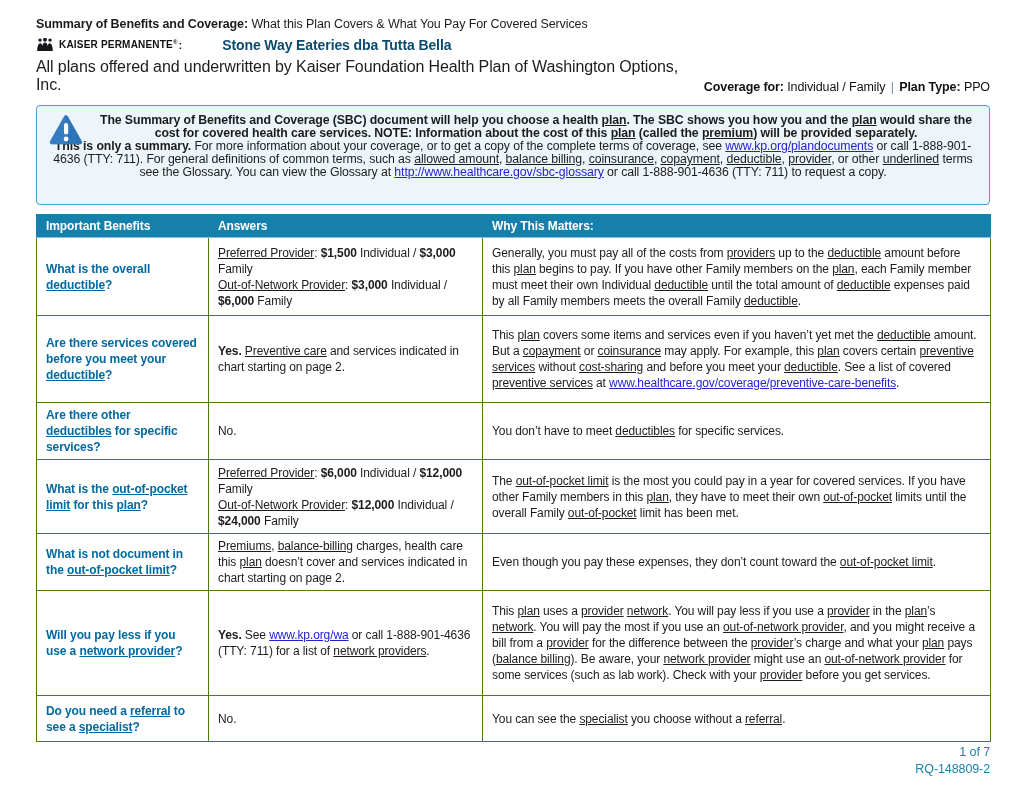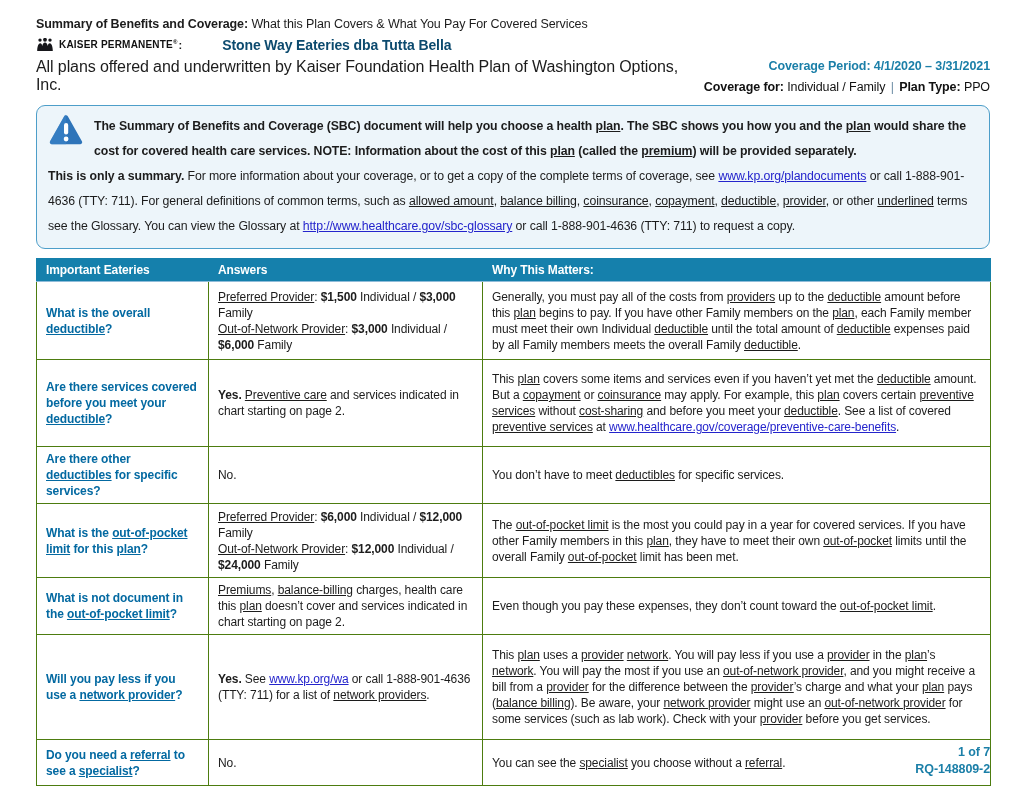--- a/index.html
+++ b/index.html
@@ -28,25 +28,26 @@
   .coverage-period { color:#1B7FA8; font-weight:bold; }
   .coverage-for { margin-top:7px; color:#111; }
   .pipe { color:#6f8fa6; padding:0 2px; }
 
   
   .notice {
     position:relative;
     margin-top:11px;
     background:#EDF5FA;
     border:1px solid #4D9EC9;
-    border-radius:9px;
+    border-radius:4px;
     padding:8px 11px 9px 11px;
     font-size:12.3px;
-    line-height:25px;
+    line-height:13px;
     min-height:100px;
+    text-align:center;
   }
   .notice-icon { position:absolute; left:11px; top:8px; }
   .notice-p1 { margin-left:46px; font-weight:bold; }
   .notice-p2 { }
 
   
   .b { font-weight:bold; }
   .u { text-decoration:underline; text-underline-offset:1px; }
   .link { color:#2424CC; text-decoration:underline; text-underline-offset:1px; cursor:pointer; }
 
@@ -64,21 +65,21 @@
     padding:4px 9px; vertical-align:middle;
   }
   .q-cell { font-weight:bold; color:#0369a1; }
   tr.r1 { height:78px; } tr.r2 { height:87px; } tr.r3 { height:55px; }
   tr.r4 { height:74px; } tr.r5 { height:53px; } tr.r6 { height:105px; }
   tr.r7 { height:46px; }
 
   
   .footer {
     position:absolute; right:34px; bottom:13px; text-align:right;
-    color:#1B7FA8; font-weight:bold; font-size:12.5px; line-height:17px;
+    color:#1B7FA8; font-weight:normal; font-size:12.5px; line-height:17px;
   }
 </style>
 </head>
 <body>
 
 <div class="page">
 
   <div class="header">
     <div class="header-left">
       <div class="doc-title"><span class="b">Summary of Benefits and Coverage:</span><span> What this Plan Covers &amp; What You Pay For Covered Services</span></div>
@@ -91,21 +92,20 @@
             <path d="M1.2 13 C1.2 8.2 2.6 5.2 4.2 5.2 C5.4 5.2 6 6.6 6.3 8 C6.7 5.6 7.6 4.4 9 4.4 C10.4 4.4 11.3 5.6 11.7 8 C12 6.6 12.6 5.2 13.8 5.2 C15.4 5.2 16.8 8.2 16.8 13 Z" fill="#17171b"></path>
           </svg>
         </span>
         <span class="brand"><span>KAISER PERMANENTE</span><span class="brand-reg">®</span></span>
         <span class="brand-colon">:</span>
         <span class="group-name">Stone Way Eateries dba Tutta Bella</span>
       </div>
       <div class="underwriter">All plans offered and underwritten by Kaiser Foundation Health Plan of Washington Options, Inc.</div>
     </div>
     <div class="header-right">
-      <div class="coverage-period">Coverage Period: 4/1/2020 – 3/31/2021</div>
       <div class="coverage-for"><span class="b">Coverage for:</span><span> Individual / Family </span><span class="pipe">|</span><span> </span><span class="b">Plan Type:</span><span> PPO</span></div>
     </div>
   </div>
 
   <div class="notice">
     <span class="notice-icon">
       <svg width="36" height="32" viewBox="0 0 36 32">
         <path d="M16.2 2.3 L2.1 27.2 a2.1 2.1 0 0 0 1.8 3.1 h28.2 a2.1 2.1 0 0 0 1.8 -3.1 L19.8 2.3 a2.1 2.1 0 0 0 -3.6 0 Z" fill="#2E74B9"></path>
         <path d="M16.2 2.3 L2.1 27.2 a2.1 2.1 0 0 0 1.8 3.1 h14.1 V0.8 a2.1 2.1 0 0 0 -1.8 1.5 Z" fill="#3C85CB" opacity="0.55"></path>
         <rect x="16" y="9" width="4.2" height="11.5" rx="2.1" fill="#ffffff"></rect>
@@ -117,21 +117,21 @@
   </div>
 
   <table>
     <colgroup>
       <col style="width:172px">
       <col style="width:274px">
       <col style="width:508px">
     </colgroup>
     <thead>
       <tr>
-        <th>Important Eateries</th>
+        <th>Important Benefits</th>
         <th>Answers</th>
         <th>Why This Matters:</th>
       </tr>
     </thead>
     <tbody>
       <tr class="r1">
         <td class="q-cell"><span>What is the overall </span><span class="u">deductible</span><span>?</span></td>
         <td><span class="u">Preferred Provider</span><span>: </span><span class="b">$1,500</span><span> Individual / </span><span class="b">$3,000</span><span> Family</span><br><span class="u">Out-of-Network Provider</span><span>: </span><span class="b">$3,000</span><span> Individual / </span><span class="b">$6,000</span><span> Family</span></td>
         <td><span>Generally, you must pay all of the costs from </span><span class="u">providers</span><span> up to the </span><span class="u">deductible</span><span> amount before this </span><span class="u">plan</span><span> begins to pay.   If you have other Family members on the </span><span class="u">plan</span><span>, each Family member must meet their own Individual </span><span class="u">deductible</span><span> until the total amount of </span><span class="u">deductible</span><span> expenses paid by all Family members meets the overall Family </span><span class="u">deductible</span><span>.</span></td>
       </tr>

